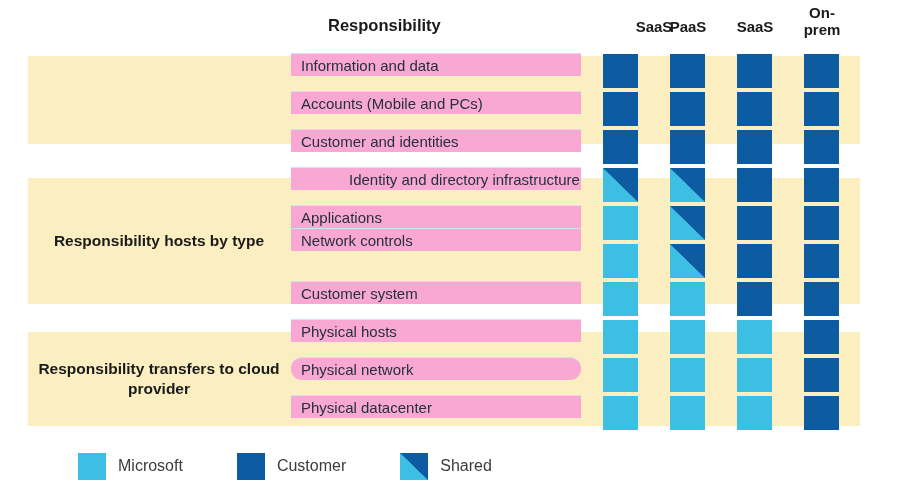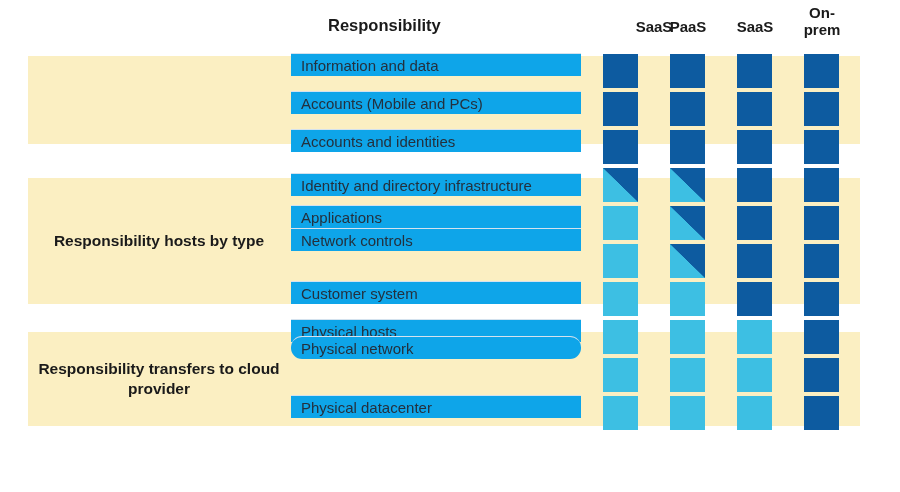--- a/index.html
+++ b/index.html
@@ -78,21 +78,21 @@
   .col-header.c1 { left: 656px; top: 18px; }
   .col-header.c2 { left: 723px; top: 18px; }
   .col-header.c3 { left: 790px; top: 4px; }
 
   
   .resp-row {
     position: absolute;
     left: 291px;
     width: 290px;
     height: 23px;
-    background: #0ea5e9;
+    background: #f9a8d4;
     border-top: 1px solid #d4e2ee;
     box-sizing: border-box;
     display: flex;
     align-items: center;
     z-index: 3;
   }
   .resp-row .label {
     padding-left: 10px;
     font-size: 15px;
     color: #24303d;
@@ -180,27 +180,27 @@
       <div class="tile customer" style="left: 737px; top: 54px;"></div>
       <div class="tile customer" style="left: 804px; top: 54px;"></div>
       <div class="resp-row" style="top: 91px;">
         <span class="label">Accounts (Mobile and PCs)</span>
       </div>
       <div class="tile customer" style="left: 603px; top: 92px;"></div>
       <div class="tile customer" style="left: 670px; top: 92px;"></div>
       <div class="tile customer" style="left: 737px; top: 92px;"></div>
       <div class="tile customer" style="left: 804px; top: 92px;"></div>
       <div class="resp-row" style="top: 129px;">
-        <span class="label">Accounts and identities</span>
+        <span class="label">Customer and identities</span>
       </div>
       <div class="tile customer" style="left: 603px; top: 130px;"></div>
       <div class="tile customer" style="left: 670px; top: 130px;"></div>
       <div class="tile customer" style="left: 737px; top: 130px;"></div>
       <div class="tile customer" style="left: 804px; top: 130px;"></div>
-      <div class="resp-row" style="top: 173px;">
+      <div class="resp-row" style="top: 167px; padding-left: 48px;">
         <span class="label">Identity and directory infrastructure</span>
       </div>
       <div class="tile shared" style="left: 603px; top: 168px;"></div>
       <div class="tile shared" style="left: 670px; top: 168px;"></div>
       <div class="tile customer" style="left: 737px; top: 168px;"></div>
       <div class="tile customer" style="left: 804px; top: 168px;"></div>
       <div class="resp-row" style="top: 205px;">
         <span class="label">Applications</span>
       </div>
       <div class="tile microsoft" style="left: 603px; top: 206px;"></div>
@@ -221,30 +221,44 @@
       <div class="tile microsoft" style="left: 670px; top: 282px;"></div>
       <div class="tile customer" style="left: 737px; top: 282px;"></div>
       <div class="tile customer" style="left: 804px; top: 282px;"></div>
       <div class="resp-row" style="top: 319px;">
         <span class="label">Physical hosts</span>
       </div>
       <div class="tile microsoft" style="left: 603px; top: 320px;"></div>
       <div class="tile microsoft" style="left: 670px; top: 320px;"></div>
       <div class="tile microsoft" style="left: 737px; top: 320px;"></div>
       <div class="tile customer" style="left: 804px; top: 320px;"></div>
-      <div class="resp-row" style="top: 336px; border-radius: 11px;">
+      <div class="resp-row" style="top: 357px; border-radius: 11px;">
         <span class="label">Physical network</span>
       </div>
       <div class="tile microsoft" style="left: 603px; top: 358px;"></div>
       <div class="tile microsoft" style="left: 670px; top: 358px;"></div>
       <div class="tile microsoft" style="left: 737px; top: 358px;"></div>
       <div class="tile customer" style="left: 804px; top: 358px;"></div>
       <div class="resp-row" style="top: 395px;">
         <span class="label">Physical datacenter</span>
       </div>
       <div class="tile microsoft" style="left: 603px; top: 396px;"></div>
       <div class="tile microsoft" style="left: 670px; top: 396px;"></div>
       <div class="tile microsoft" style="left: 737px; top: 396px;"></div>
       <div class="tile customer" style="left: 804px; top: 396px;"></div>
     </div>
 
+  <div class="legend" id="legend">
+      <div class="legend-item">
+        <span class="legend-swatch microsoft"></span>
+        <span class="legend-text">Microsoft</span>
+      </div>
+      <div class="legend-item">
+        <span class="legend-swatch customer"></span>
+        <span class="legend-text">Customer</span>
+      </div>
+      <div class="legend-item">
+        <span class="legend-swatch shared"></span>
+        <span class="legend-text">Shared</span>
+      </div>
+    </div>
 
 </div>
 
 </body></html>

